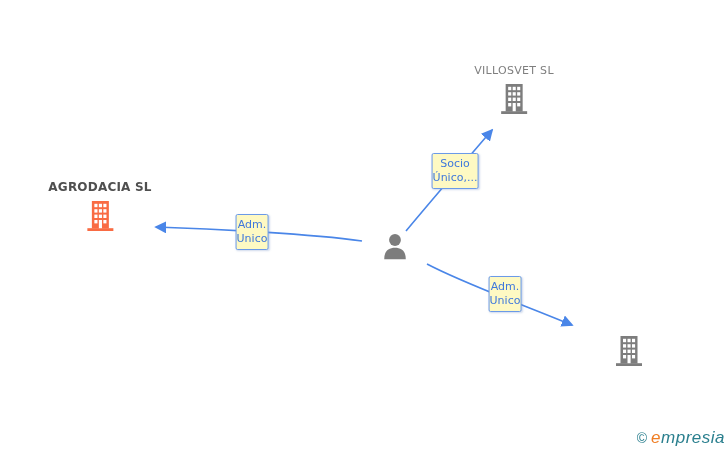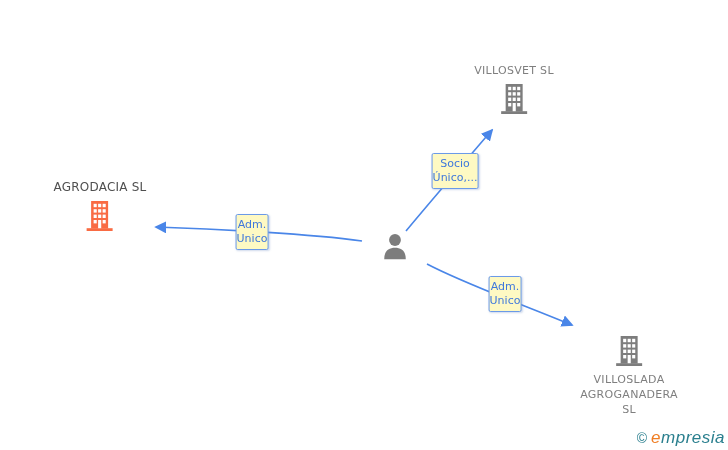--- a/index.html
+++ b/index.html
@@ -38,21 +38,21 @@
   }
   .node-label {
     font-size: 11px;
     line-height: 15px;
     color: #7f7f7f;
     text-align: center;
     white-space: nowrap;
     letter-spacing: 0.3px;
   }
   .node-label.bold {
-    font-weight: normal;
+    font-weight: bold;
     font-size: 12px;
     color: #4f4f4f;
     letter-spacing: 0.2px;
   }
   .icon-building { width: 32px; height: 32px; }
   .icon-building .bld { fill: #7d7d7d; }
   .icon-building.orange .bld { fill: #f96b43; }
   .icon-person { width: 30px; height: 30px; fill: #7d7d7d; }
 
   
@@ -172,25 +172,20 @@
           <rect x="14.5" y="9.2" width="3.1" height="3.4"></rect>
           <rect x="19" y="9.2" width="3.1" height="3.4"></rect>
         <rect x="10" y="14.6" width="3.1" height="3.4"></rect>
           <rect x="14.5" y="14.6" width="3.1" height="3.4"></rect>
           <rect x="19" y="14.6" width="3.1" height="3.4"></rect>
         <rect x="10" y="20" width="3.1" height="3.4"></rect>
           <rect x="19" y="20" width="3.1" height="3.4"></rect>
         <rect x="14.5" y="20" width="3.1" height="8.2"></rect>
       </g>
     </svg>
-    <div>
-      <div class="node-label">VILLOSLADA</div>
-      <div class="node-label">AGROGANADERA</div>
-      <div class="node-label">SL</div>
-    </div>
   </div>
 
   <div class="edge-label" style="left:252px; top:232px;">
     <div>Adm.</div>
     <div>Unico</div>
   </div>
 
   <div class="edge-label" style="left:455px; top:171px;">
     <div>Socio</div>
     <div>Único,...</div>

